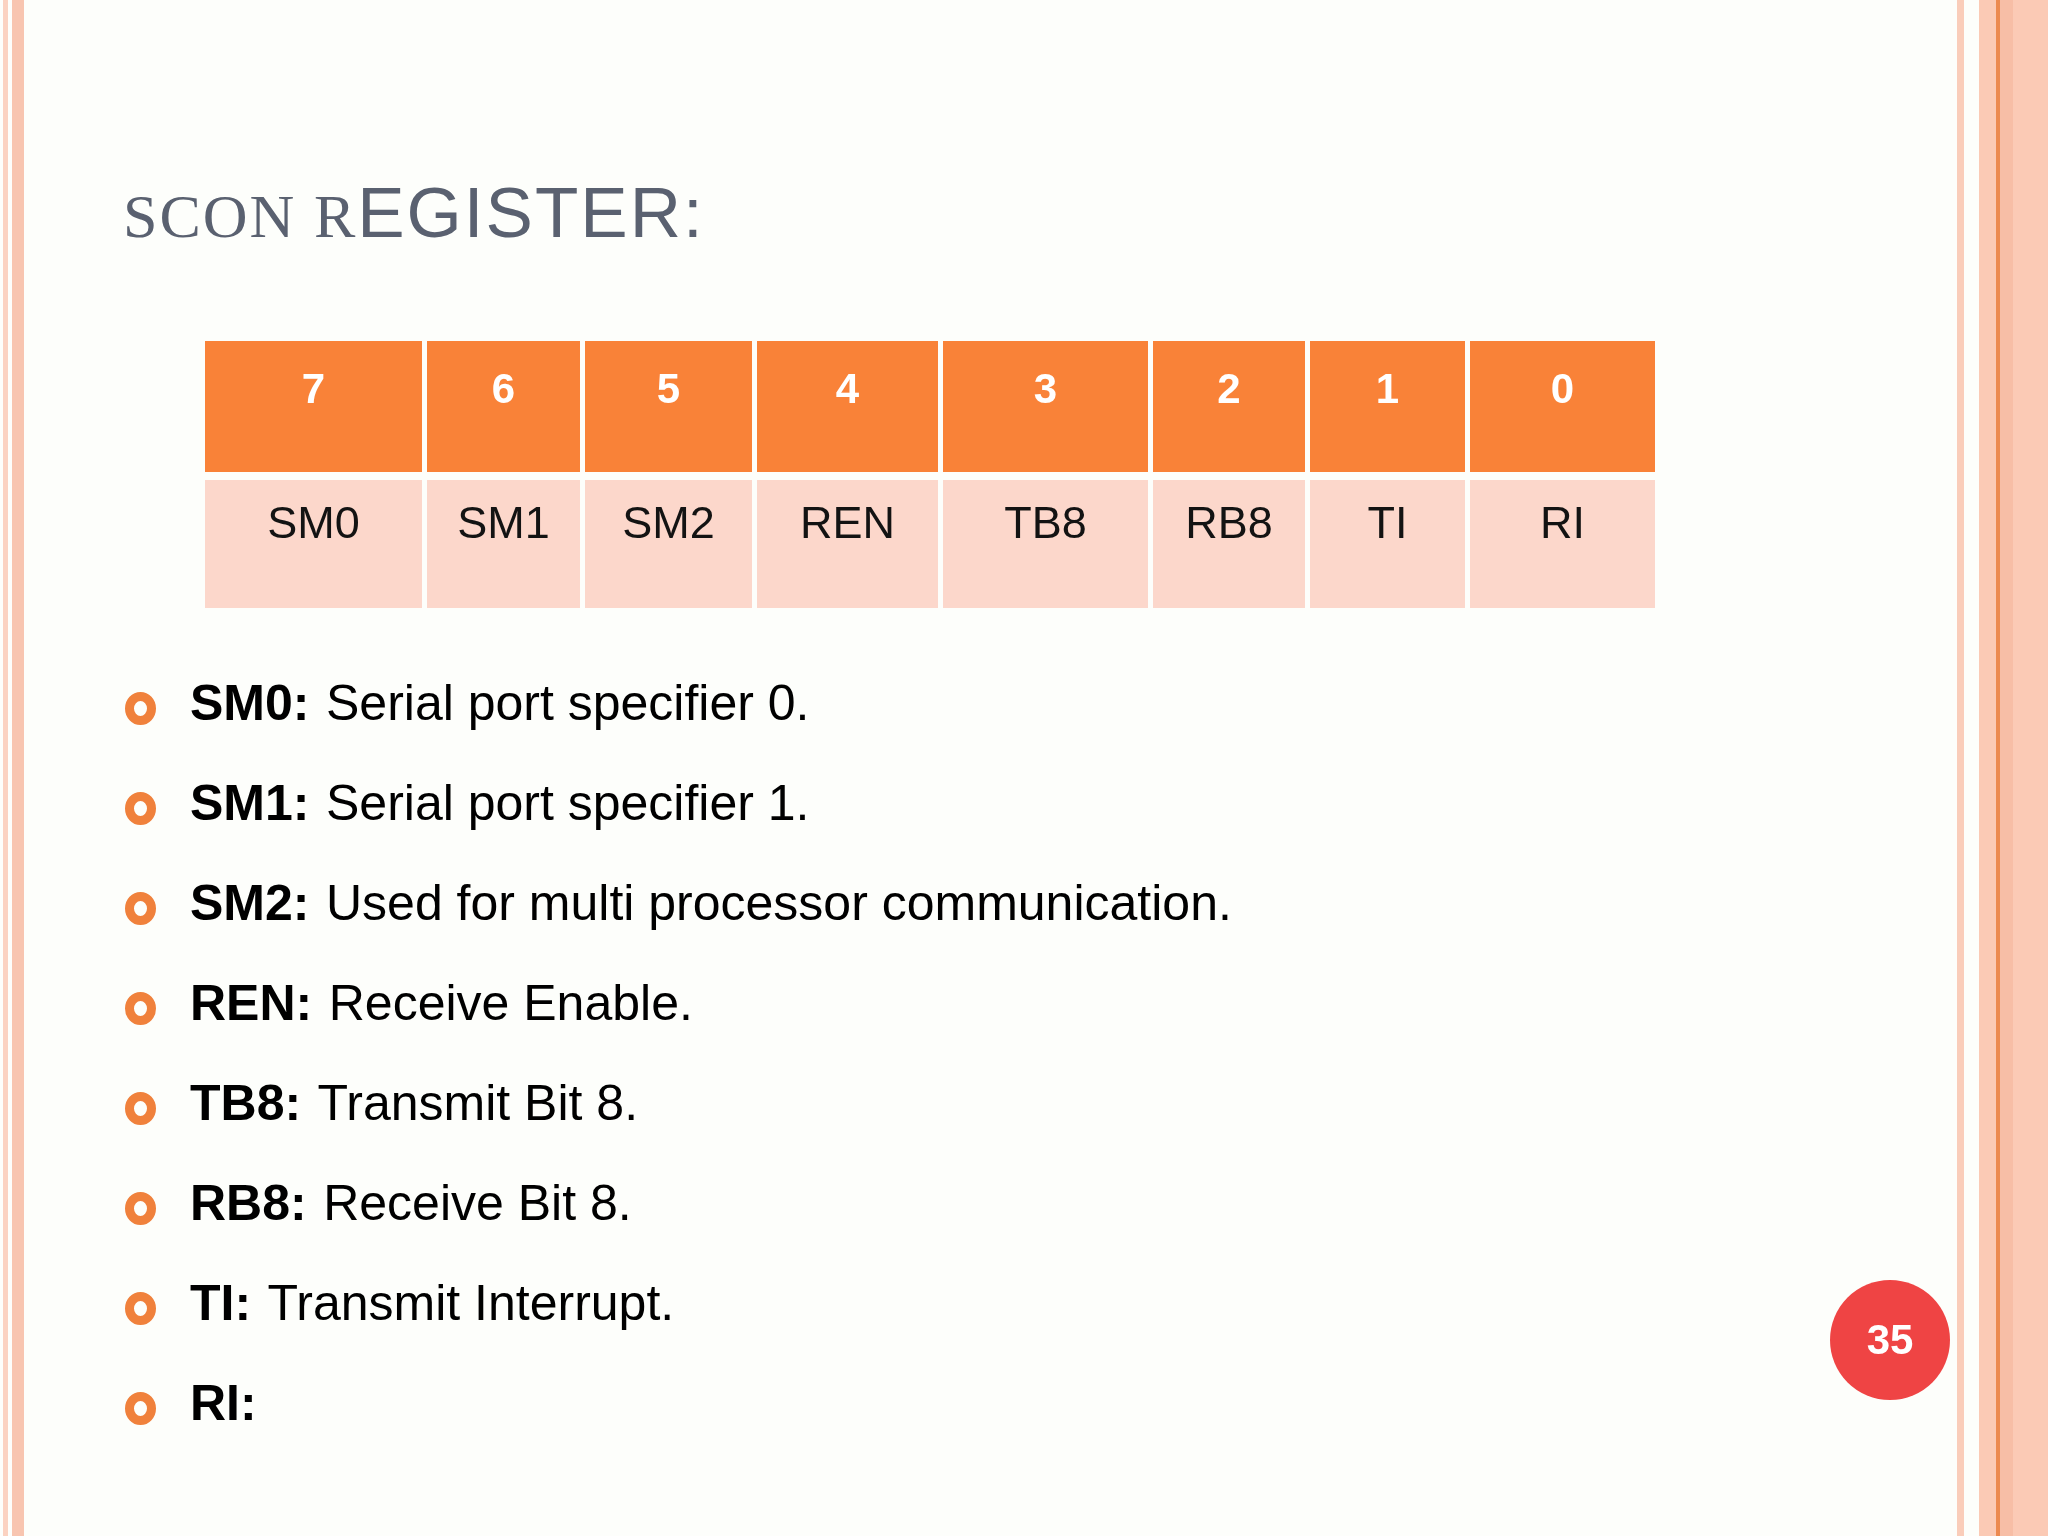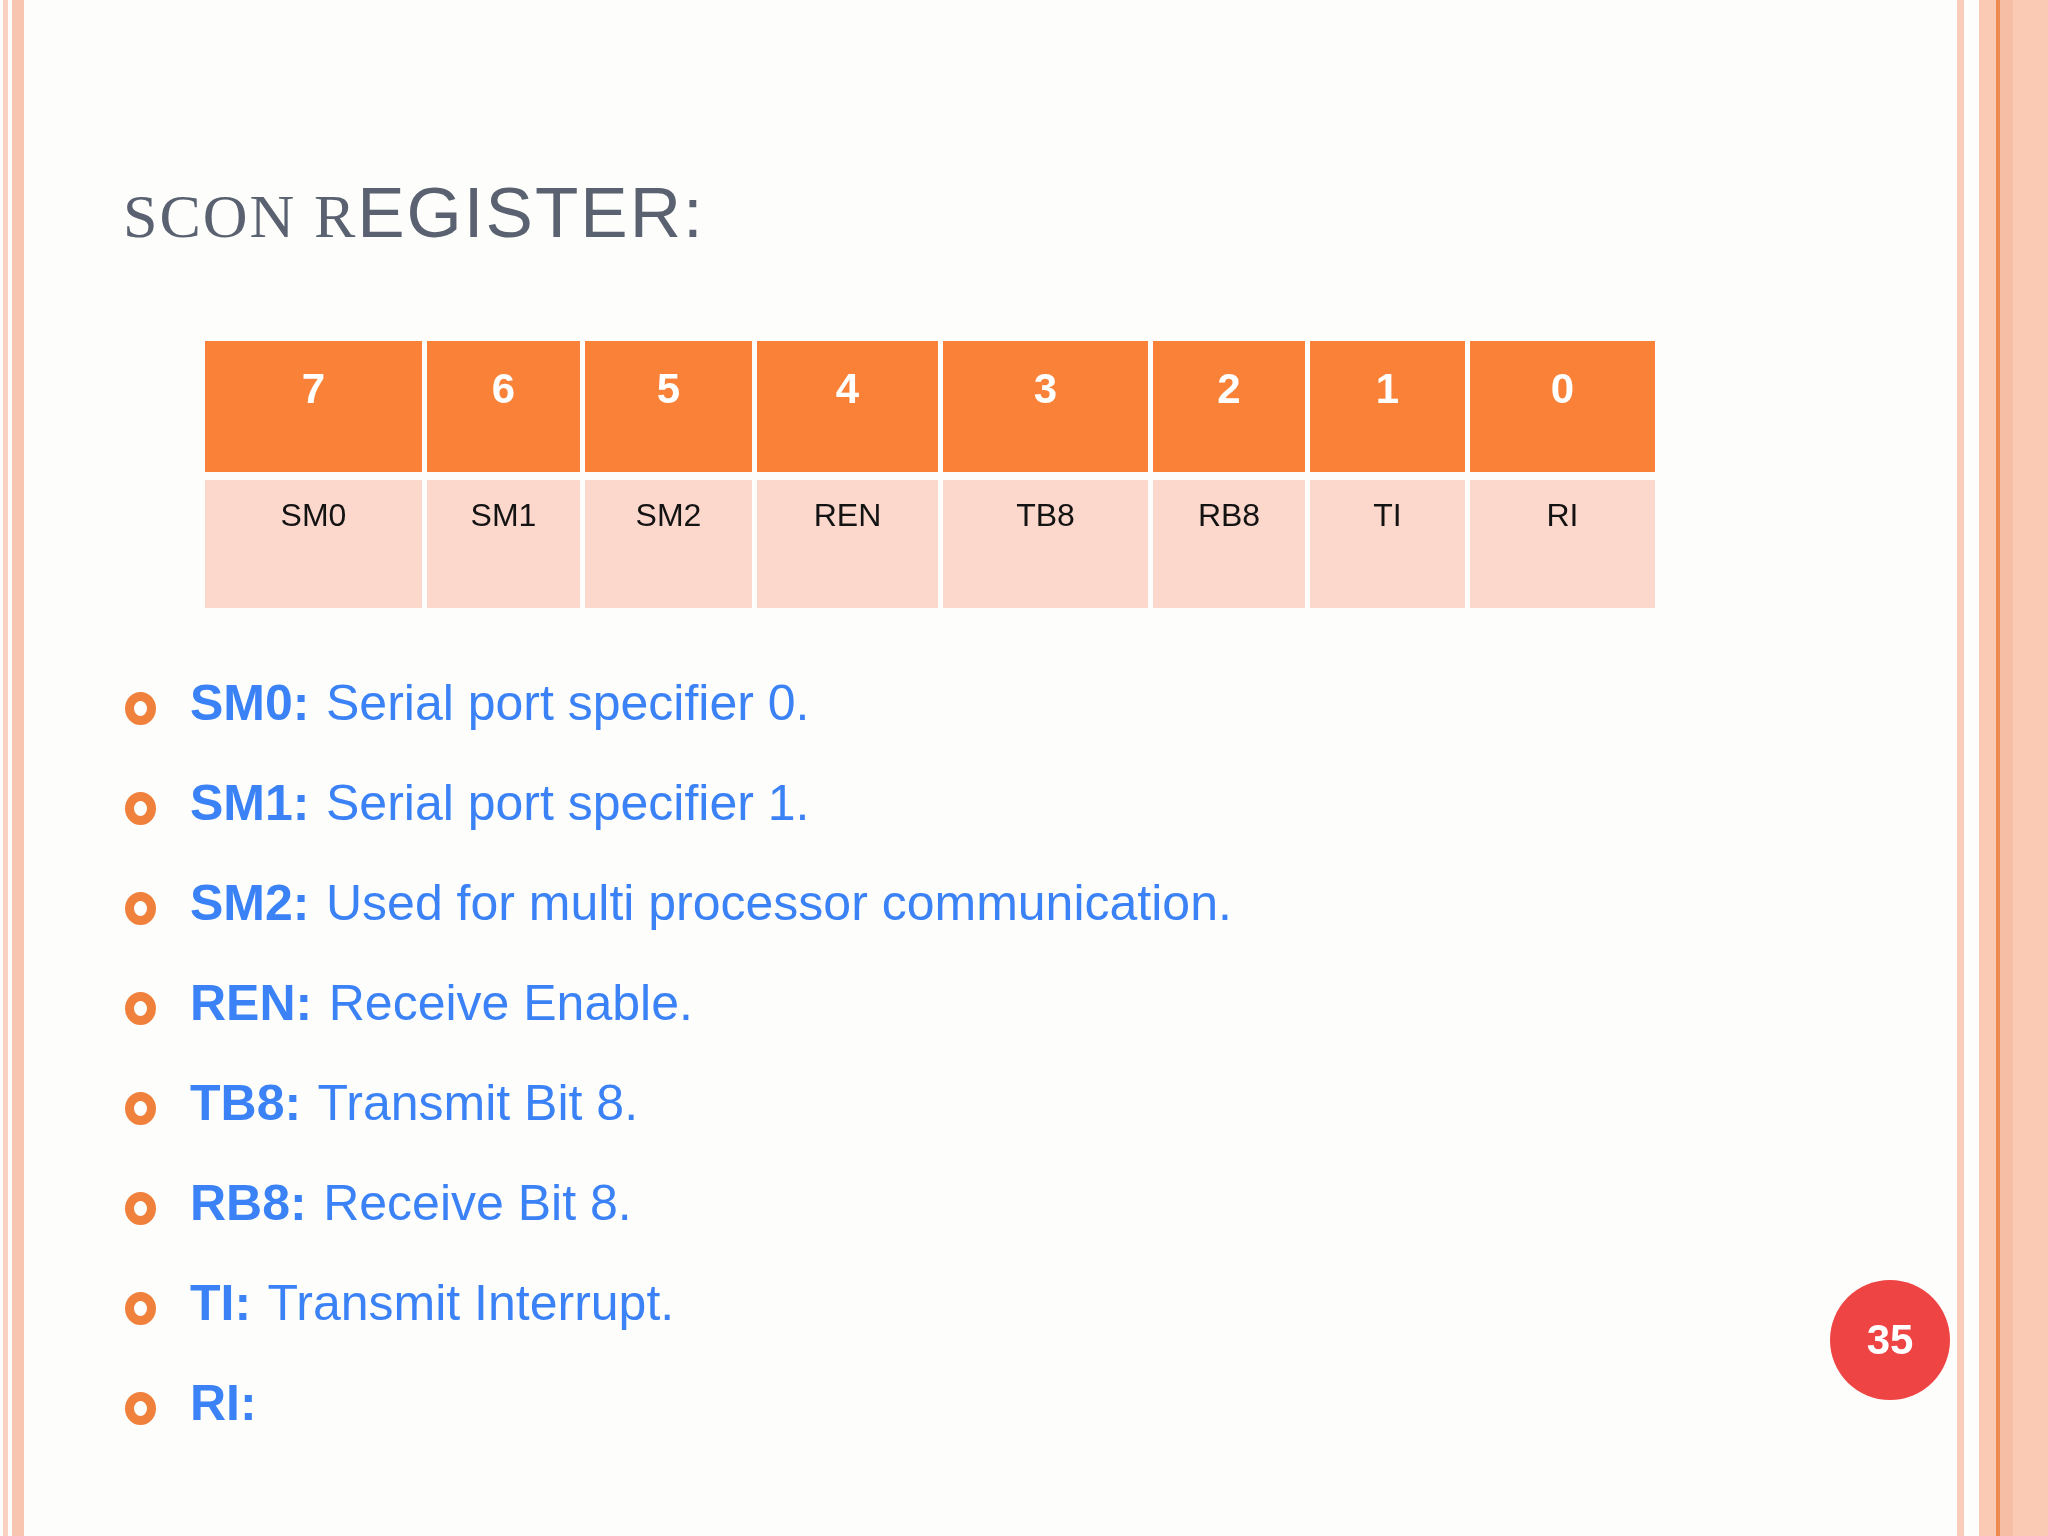--- a/index.html
+++ b/index.html
@@ -27,28 +27,28 @@
   .reg-table{position:absolute;left:205px;top:341px;width:1450px;}
   .trow{display:flex;width:1450px;}
   .trow.head{height:131px;margin-bottom:8px;}
   .trow.names{height:128px;}
   .cell{
     box-sizing:border-box;border-right:5px solid #FDFEFB;
     display:flex;justify-content:center;align-items:flex-start;
   }
   .cell:last-child{border-right:none;}
   .head .cell{background:#F98238;color:#FFFFFF;font-weight:bold;font-size:42px;padding-top:24px;}
-  .names .cell{background:#FCD7CB;color:#131313;font-size:32px;padding-top:17px;}
+  .names .cell{background:#FCD7CB;color:#131313;font-size:45px;padding-top:17px;}
   .c0{width:222px;} .c1{width:158px;} .c2{width:172px;} .c3{width:186px;}
   .c4{width:210px;} .c5{width:157px;} .c6{width:160px;} .c7{width:185px;}
   
   .bullets{position:absolute;left:115px;top:653px;width:1720px;}
   .bullet-item{
     display:flex;align-items:center;height:100px;
-    font-size:50px;color:#3b82f6;white-space:nowrap;
+    font-size:50px;color:#000000;white-space:nowrap;
   }
   .bullet-ring{
     flex:0 0 auto;width:13px;height:15px;margin-left:10px;margin-right:34px;margin-top:10px;
     border:9px solid #F0813C;border-radius:50%;background:transparent;
   }
   .bullet-term{font-weight:bold;}
   .bullet-desc{margin-left:0.33em;text-align:right;}
   
   .page-badge{
     position:absolute;left:1830px;top:1280px;width:120px;height:120px;

